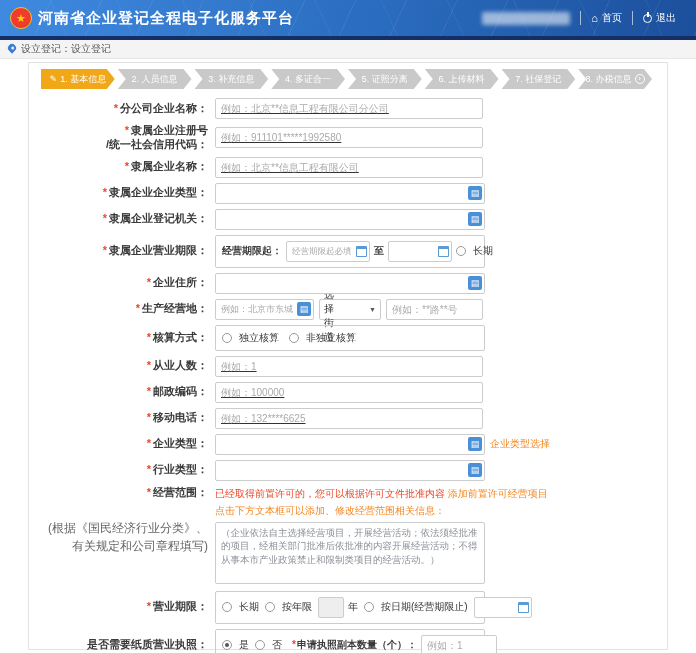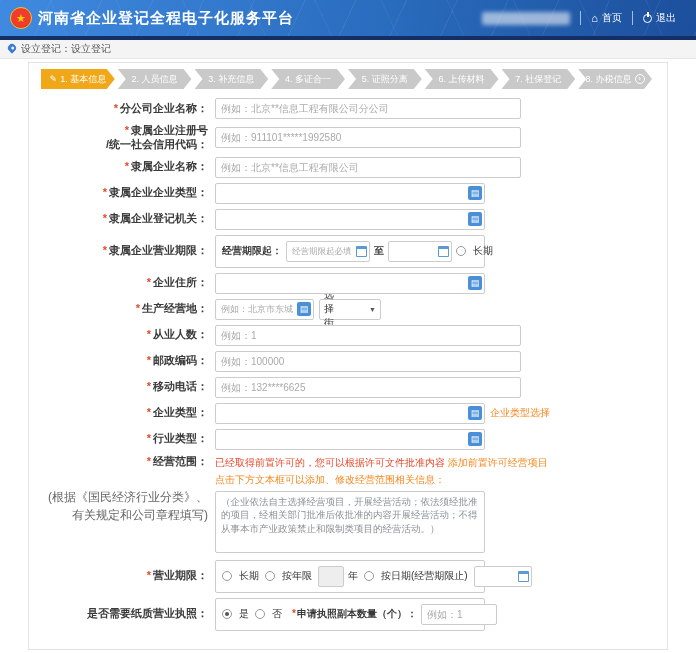--- a/index.html
+++ b/index.html
@@ -46,21 +46,21 @@
 
   
   .row { display:flex; align-items:center; margin:5px 0; }
   .row.top { align-items:flex-start; }
   .lbl { width:176px; flex-shrink:0; text-align:right; padding-right:7px; font-weight:bold; color:#3a3a3a; line-height:1.25; }
   .lbl .star { color:#e8472b; margin-right:2px; font-weight:bold; }
   .lbl .note { display:block; font-weight:normal; color:#666; font-size:12px; margin-top:20px; line-height:1.5; }
   .ctl { display:flex; align-items:center; gap:5px; }
   .txt { height:21px; border:1px solid #ccc; border-radius:2px; padding:0 5px; font-size:10px; color:#333; outline:none; font-family:inherit; }
   .txt::placeholder { color:#aaa; }
-  .w-std { width:306px; }
+  .w-std { width:268px;text-decoration:underline; }
   .input-wrap { position:relative; width:270px; }
   .input-wrap .txt { width:100%; padding-right:20px; }
   .picker-icon { position:absolute; right:3px; top:3.5px; width:14px; height:14px; background:#4a90d9; border-radius:2px; color:#fff;
     display:flex; align-items:center; justify-content:center; font-size:9px; cursor:pointer; }
   .cal-icon { display:inline-block; width:11px; height:11px; border:1px solid #5b9bd5; border-top:3px solid #5b9bd5; border-radius:1px; background:#fff; cursor:pointer; flex-shrink:0; }
   .group { width:270px; border:1px solid #ccc; border-radius:2px; padding:5px 6px; display:flex; align-items:center; gap:4px; flex-wrap:nowrap; }
   .group .inlbl { font-weight:bold; color:#3a3a3a; font-size:10px; white-space:nowrap; }
   .group .star { color:#e8472b; margin-right:1px; font-weight:bold; }
   .date-wrap { position:relative; display:flex; align-items:center; }
   .date-wrap .txt { padding-right:16px; }
@@ -196,23 +196,35 @@
   </div>
 
   <div class="row">
     <div class="lbl"><span class="star">*</span><span>生产经营地：</span></div>
     <div class="ctl">
       <div class="input-wrap" style="width:99px;"><input class="txt" style="font-size: 9px;" placeholder="例如：北京市东城区"><span class="picker-icon">▤</span></div>
       <div class="select-box">
           <span>请选择街道</span>
           <span class="caret">▼</span>
         </div>
-    </div>
-  </div>
-
+      <input class="txt" style="width: 97px;" placeholder="例如：**路**号">
+    </div>
+  </div>
+
+  <div class="row">
+    <div class="lbl"><span class="star">*</span><span>核算方式：</span></div>
+    <div class="ctl">
+      <div class="group">
+        <span class="radio"></span>
+        <span class="radio-lbl">独立核算</span>
+        <span class="radio"></span>
+        <span class="radio-lbl">非独立核算</span>
+      </div>
+    </div>
+  </div>
 
   <div class="row">
     <div class="lbl"><span class="star">*</span><span>从业人数：</span></div>
     <div class="ctl">
         <input class="txt w-std" placeholder="例如：1" style="">
       </div>
   </div>
 
   <div class="row">
     <div class="lbl"><span class="star">*</span><span>邮政编码：</span></div>

